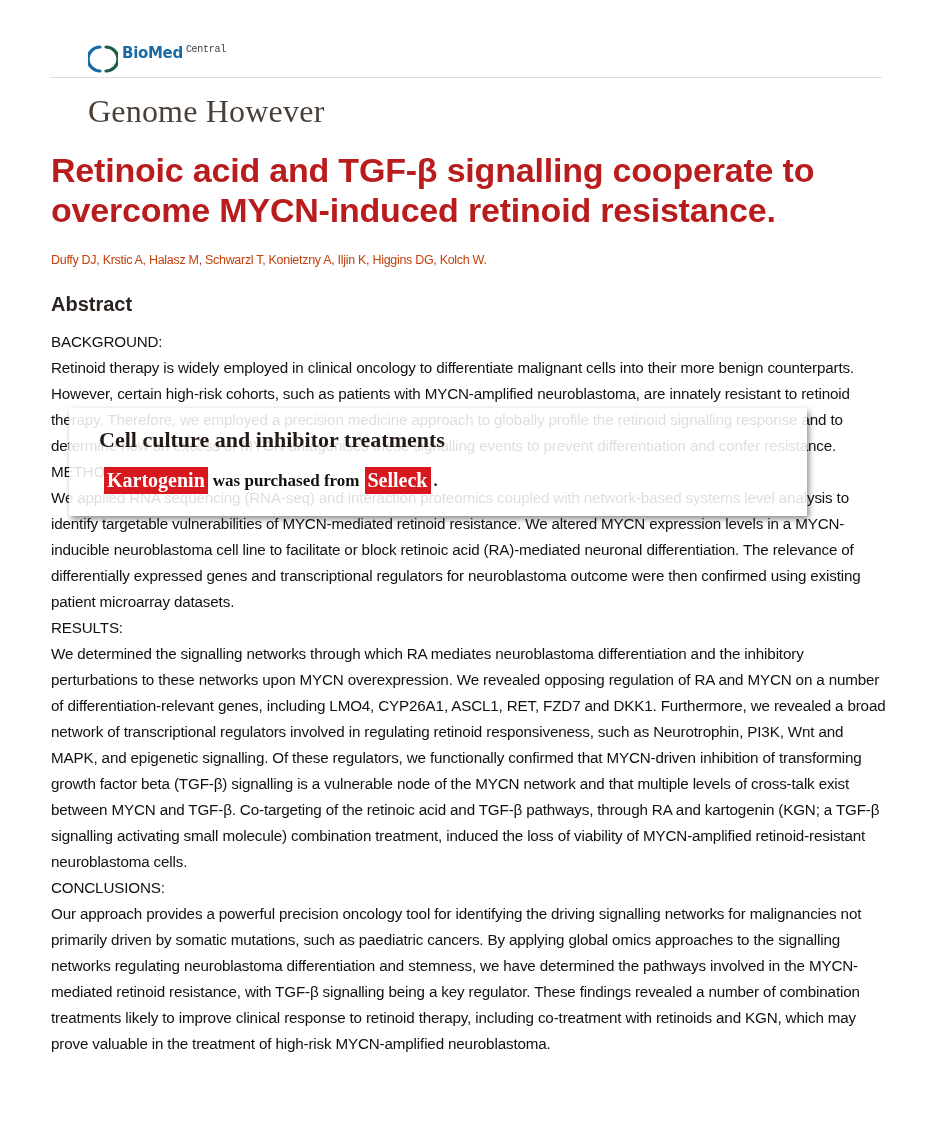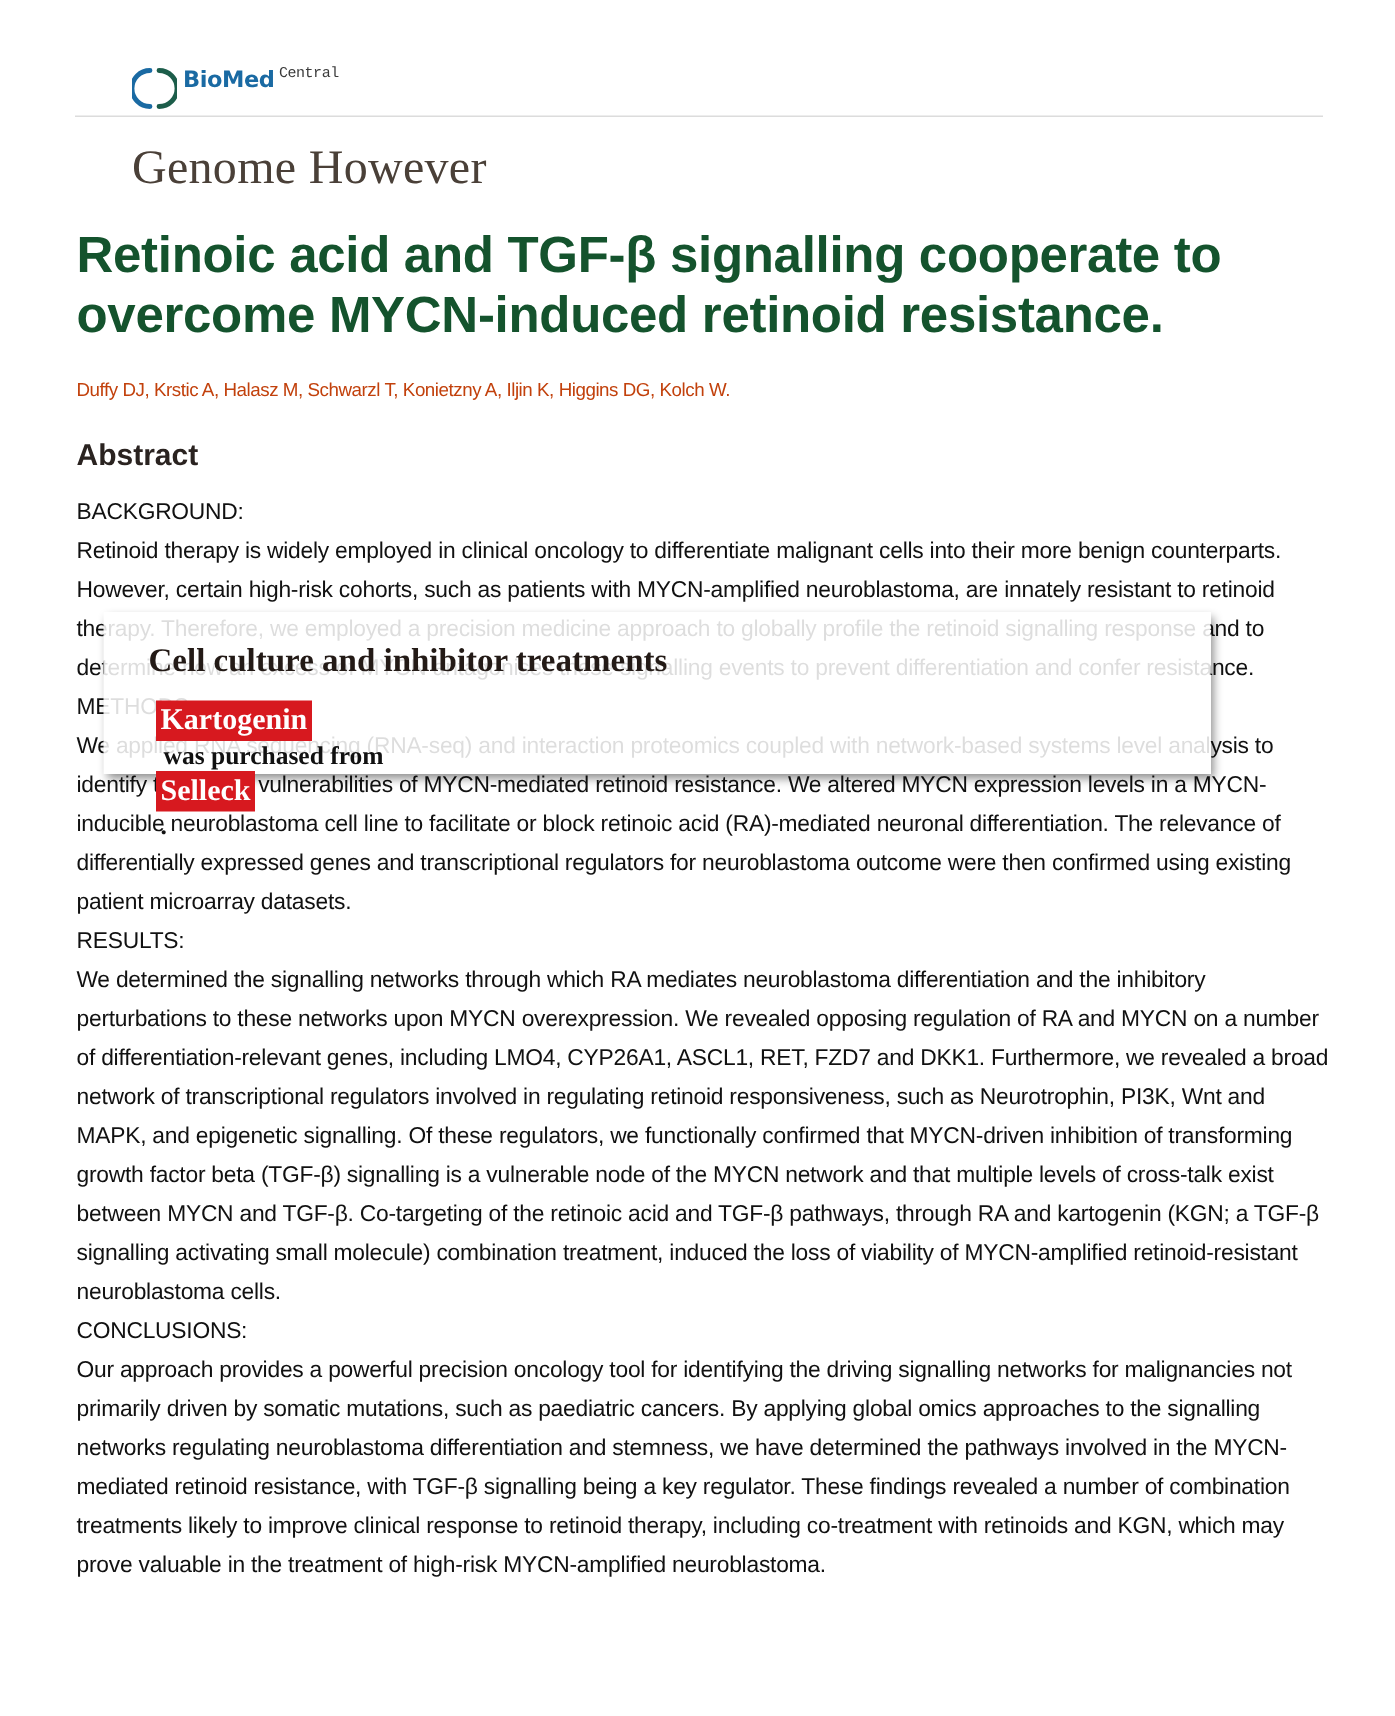--- a/index.html
+++ b/index.html
@@ -24,21 +24,21 @@
       position: absolute; left: 50px; top: 77px; width: 832px; height: 1px; background: #dcdcdc;
     }
     .journal {
       position: absolute; left: 88px; top: 93px;
       font-family: "Liberation Serif", serif; font-size: 32px; color: #4a4038;
       letter-spacing: 0.2px;
     }
     .title {
       position: absolute; left: 51px; top: 150px; width: 850px;
       font-family: "Liberation Sans", sans-serif; font-weight: bold; font-size: 34px;
-      line-height: 40px; color: #14532d; margin: 0; letter-spacing: -0.2px;
+      line-height: 40px; color: #b91c1c; margin: 0; letter-spacing: -0.2px;
     }
     .authors {
       position: absolute; left: 51px; top: 253px; font-size: 12.5px; color: #c2410c;
       letter-spacing: -0.3px;
     }
     .abstract-heading {
       position: absolute; left: 51px; top: 293px; margin: 0;
       font-size: 20px; font-weight: bold; color: #2a2320;
     }
     .abstract-body {
@@ -52,22 +52,22 @@
       position: absolute; left: 69px; top: 408px; width: 738px; height: 108px;
       background: rgba(255,255,255,0.86);
       box-shadow: 2px 3px 6px rgba(0,0,0,0.45);
       font-family: Liberation Serif, serif;
     }
     .overlay-title {
       position: absolute; left: 30px; top: 19px; margin: 0;
       font-size: 22px; font-weight: bold; color: #231a16;
     }
     .overlay-line {
-      position: absolute; left: 35px; top: 59px; display: flex; align-items: flex-start;
-      font-size: 17px; font-weight: bold; color: #111; flex-direction: column;
+      position: absolute; left: 35px; top: 59px; display: flex; align-items: center;
+      font-size: 17px; font-weight: bold; color: #111;
     }
     .red-tag {
       background: #d7191f; color: #ffffff; font-size: 20px; font-weight: bold;
       padding: 1px 3px 2px 3px; line-height: 24px;
     }
     .mid-text { margin: 0 5px; }
   </style>
 </head>
 <body>
 

